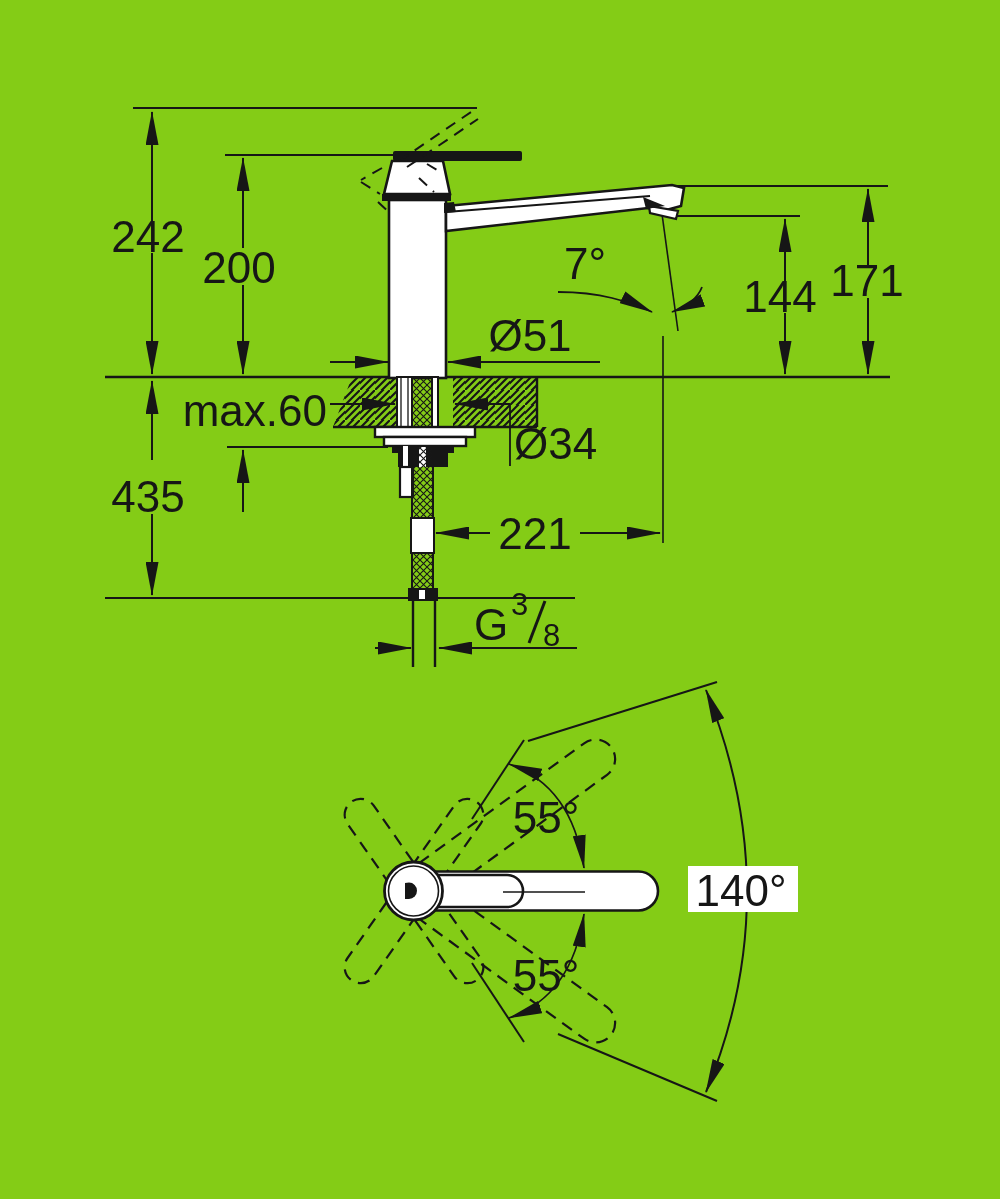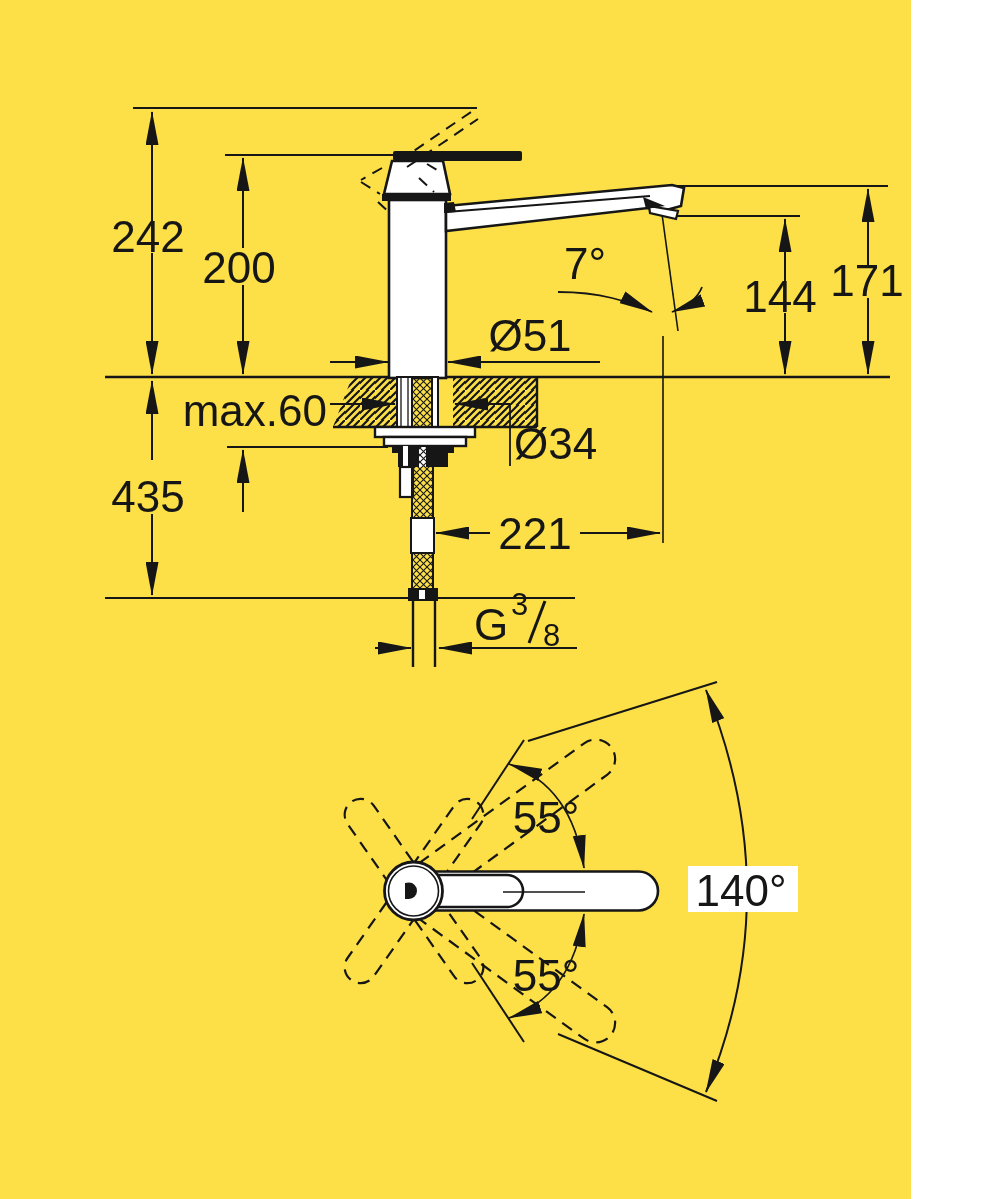--- a/index.html
+++ b/index.html
@@ -1,16 +1,16 @@
 <!DOCTYPE html>
 <html><head>
 <meta charset="utf-8">
 <style>
   html,body{margin:0;padding:0;background:#fff;}
-  .stage{position:relative;width:911px;height:1199px;background:#fde047;overflow:hidden;}
+  .stage{position:relative;width:1000px;height:1199px;background:#84cc16;overflow:hidden;}
   svg{position:absolute;left:0;top:0;}
   text{font-family:"Liberation Sans","DejaVu Sans",sans-serif;fill:#161616;}
   .dim{font-size:44px;}
   .sup{font-size:31px;}
 </style>
 </head>
 <body>
 
 <div class="stage">
 <svg width="1000" height="1199" viewBox="0 0 1000 1199">

